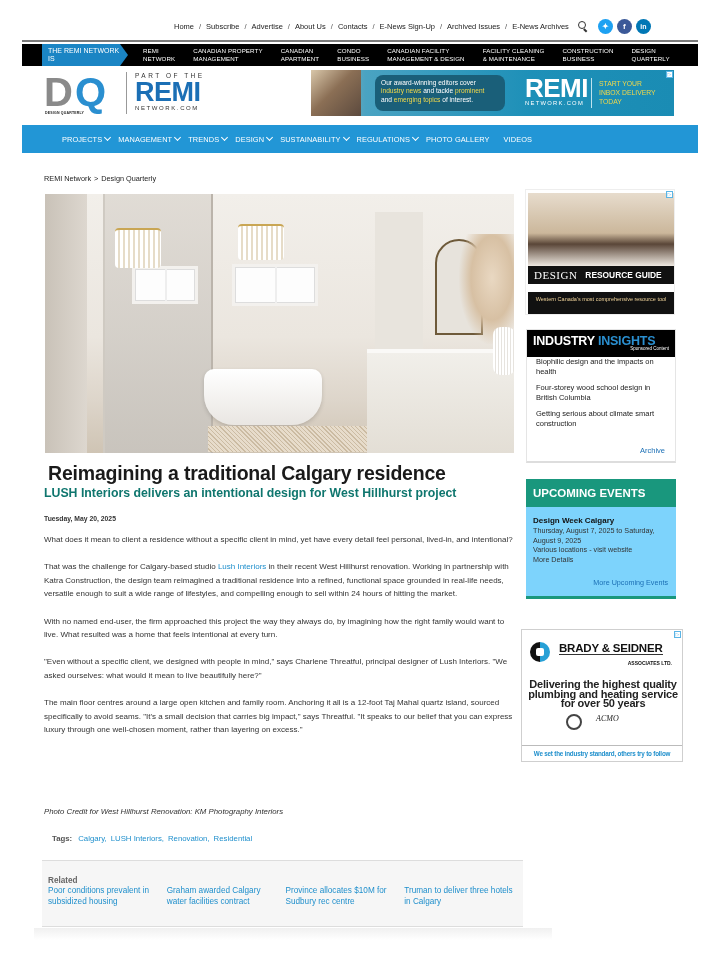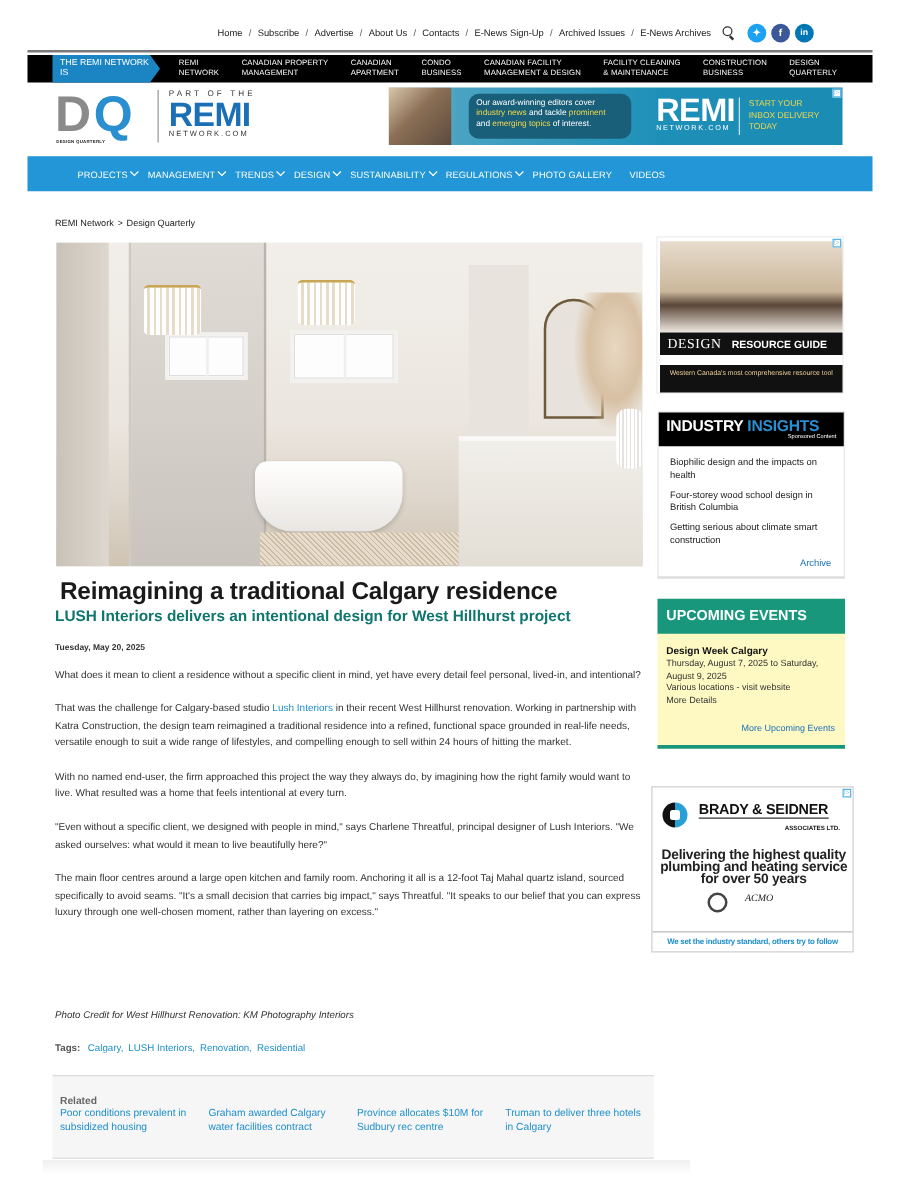--- a/index.html
+++ b/index.html
@@ -82,21 +82,21 @@
   .hero .vase { position: absolute; left: 448px; top: 133px; width: 22px; height: 48px; background: repeating-linear-gradient(90deg,#fff 0 2px,#e6e3de 2px 3px); border-radius: 8px; }
 
   
   .title { position: absolute; top: 462px; left: 48px; font-size: 19.5px; font-weight: bold; color: #1a1a1a; letter-spacing: -0.2px; }
   .subtitle { position: absolute; top: 486px; left: 44px; font-size: 12.3px; color: #0f766e; }
   .date { position: absolute; top: 515px; left: 44px; font-size: 6.8px; font-weight: bold; color: #333; }
   .body { position: absolute; top: 533px; left: 44px; width: 470px; font-size: 8px; line-height: 13.6px; color: #333; }
   .body p { margin-bottom: 13.6px; }
   .body a { color: #1f8fcc; text-decoration: none; }
   .credit { position: absolute; top: 807px; left: 44px; font-size: 7.8px; font-style: italic; color: #333; }
-  .tags { position: absolute; top: 834px; left: 44px; font-size: 7.8px; color: #555; display: flex; gap: 4px; justify-content: center; }
+  .tags { position: absolute; top: 834px; left: 52px; font-size: 7.8px; color: #555; display: flex; gap: 4px; justify-content: center; }
   .tags .lbl { font-weight: bold; margin-right: 2px; }
   .tags a { color: #1f8fcc; text-decoration: none; }
 
   .related { position: absolute; top: 860px; left: 42px; width: 481px; height: 67px; background: #f6f6f6; border-top: 1px solid #ddd; border-bottom: 1px solid #ddd; padding: 15px 0 0 6px; }
   .related .h { font-size: 8.2px; font-weight: bold; color: #666; }
   .related .row { display: flex; margin-top: 1px; }
   .related .row a { width: 120px; font-size: 8.2px; line-height: 10.5px; color: #1f8fcc; text-decoration: none; padding-right: 6px; }
   .footer-shade { position: absolute; top: 928px; left: 34px; width: 518px; height: 12px; background: linear-gradient(180deg, #f0f0f0, #ffffff); }
 
   
@@ -105,25 +105,25 @@
   .ad-dq .bar { position: absolute; left: 2px; top: 76px; width: 146px; height: 18px; background: #111; color: #fff; display: flex; align-items: center; }
   .ad-dq .bar .dsg { font-family: "Liberation Serif", serif; font-size: 11px; margin-left: 6px; letter-spacing: 0.5px; }
   .ad-dq .bar .rg { font-size: 8.4px; font-weight: bold; margin-left: 8px; }
   .ad-dq .sub { position: absolute; left: 2px; top: 102px; width: 146px; height: 22px; background: #111; color: #f0d39a; font-size: 5.5px; line-height: 6.5px; text-align: center; padding-top: 4px; }
 
   .insights { position: absolute; top: 329px; left: 526px; width: 150px; height: 134px; border: 1px solid #e5e5e5; border-bottom: 2px solid #ddd; }
   .insights .hd { background: #000; height: 27px; padding: 4px 0 0 6px; color: #fff; }
   .insights .hd .t { font-size: 12.5px; font-weight: bold; letter-spacing: -0.2px; }
   .insights .hd .t .b { color: #2a8fd0; }
   .insights .hd .s { font-size: 4.5px; text-align: right; padding-right: 6px; margin-top: -2px; }
-  .insights ul { list-style: none; padding: 8px 8px 0 9px; }
+  .insights ul { list-style: none; padding: 0 8px 0 9px; }
   .insights li { font-size: 7.5px; line-height: 9.5px; color: #222; margin-bottom: 7px; }
   .insights .arch { position: absolute; right: 10px; bottom: 6px; font-size: 7.5px; color: #1b6fb5; }
 
-  .events { position: absolute; top: 479px; left: 526px; width: 150px; height: 120px; background: #fef9c3; border-bottom: 3px solid #19977d; }
+  .events { position: absolute; top: 479px; left: 526px; width: 150px; height: 120px; background: #7dd3fc; border-bottom: 3px solid #19977d; }
   .events .hd { background: #19977d; color: #fff; height: 28px; font-size: 11.5px; font-weight: bold; padding: 8px 0 0 7px; }
   .events .body2 { padding: 9px 0 0 7px; font-size: 7.2px; color: #333; line-height: 9.8px; }
   .events .name { font-weight: bold; font-size: 8px; color: #111; }
   .events .more { position: absolute; right: 8px; bottom: 9px; font-size: 7.2px; color: #1b6fb5; }
 
   .ad-bs { position: absolute; top: 629px; left: 521px; width: 162px; height: 133px; border: 1px solid #cfcfcf; background: #fff; }
   .ad-bs .logo2 { position: absolute; left: 8px; top: 12px; width: 20px; height: 20px; border-radius: 50%; background: conic-gradient(#27a0d6 0 50%, #111 50% 100%); }
   .ad-bs .logo2::after { content:""; position:absolute; left:6px; top:6px; width:8px; height:8px; background:#fff; border-radius:2px; }
   .ad-bs .nm { position: absolute; left: 37px; top: 12px; font-size: 11.5px; font-weight: bold; color: #111; border-bottom: 1px solid #333; letter-spacing: -0.2px; }
   .ad-bs .as { position: absolute; right: 10px; top: 30px; font-size: 5px; font-weight: bold; color: #111; }

